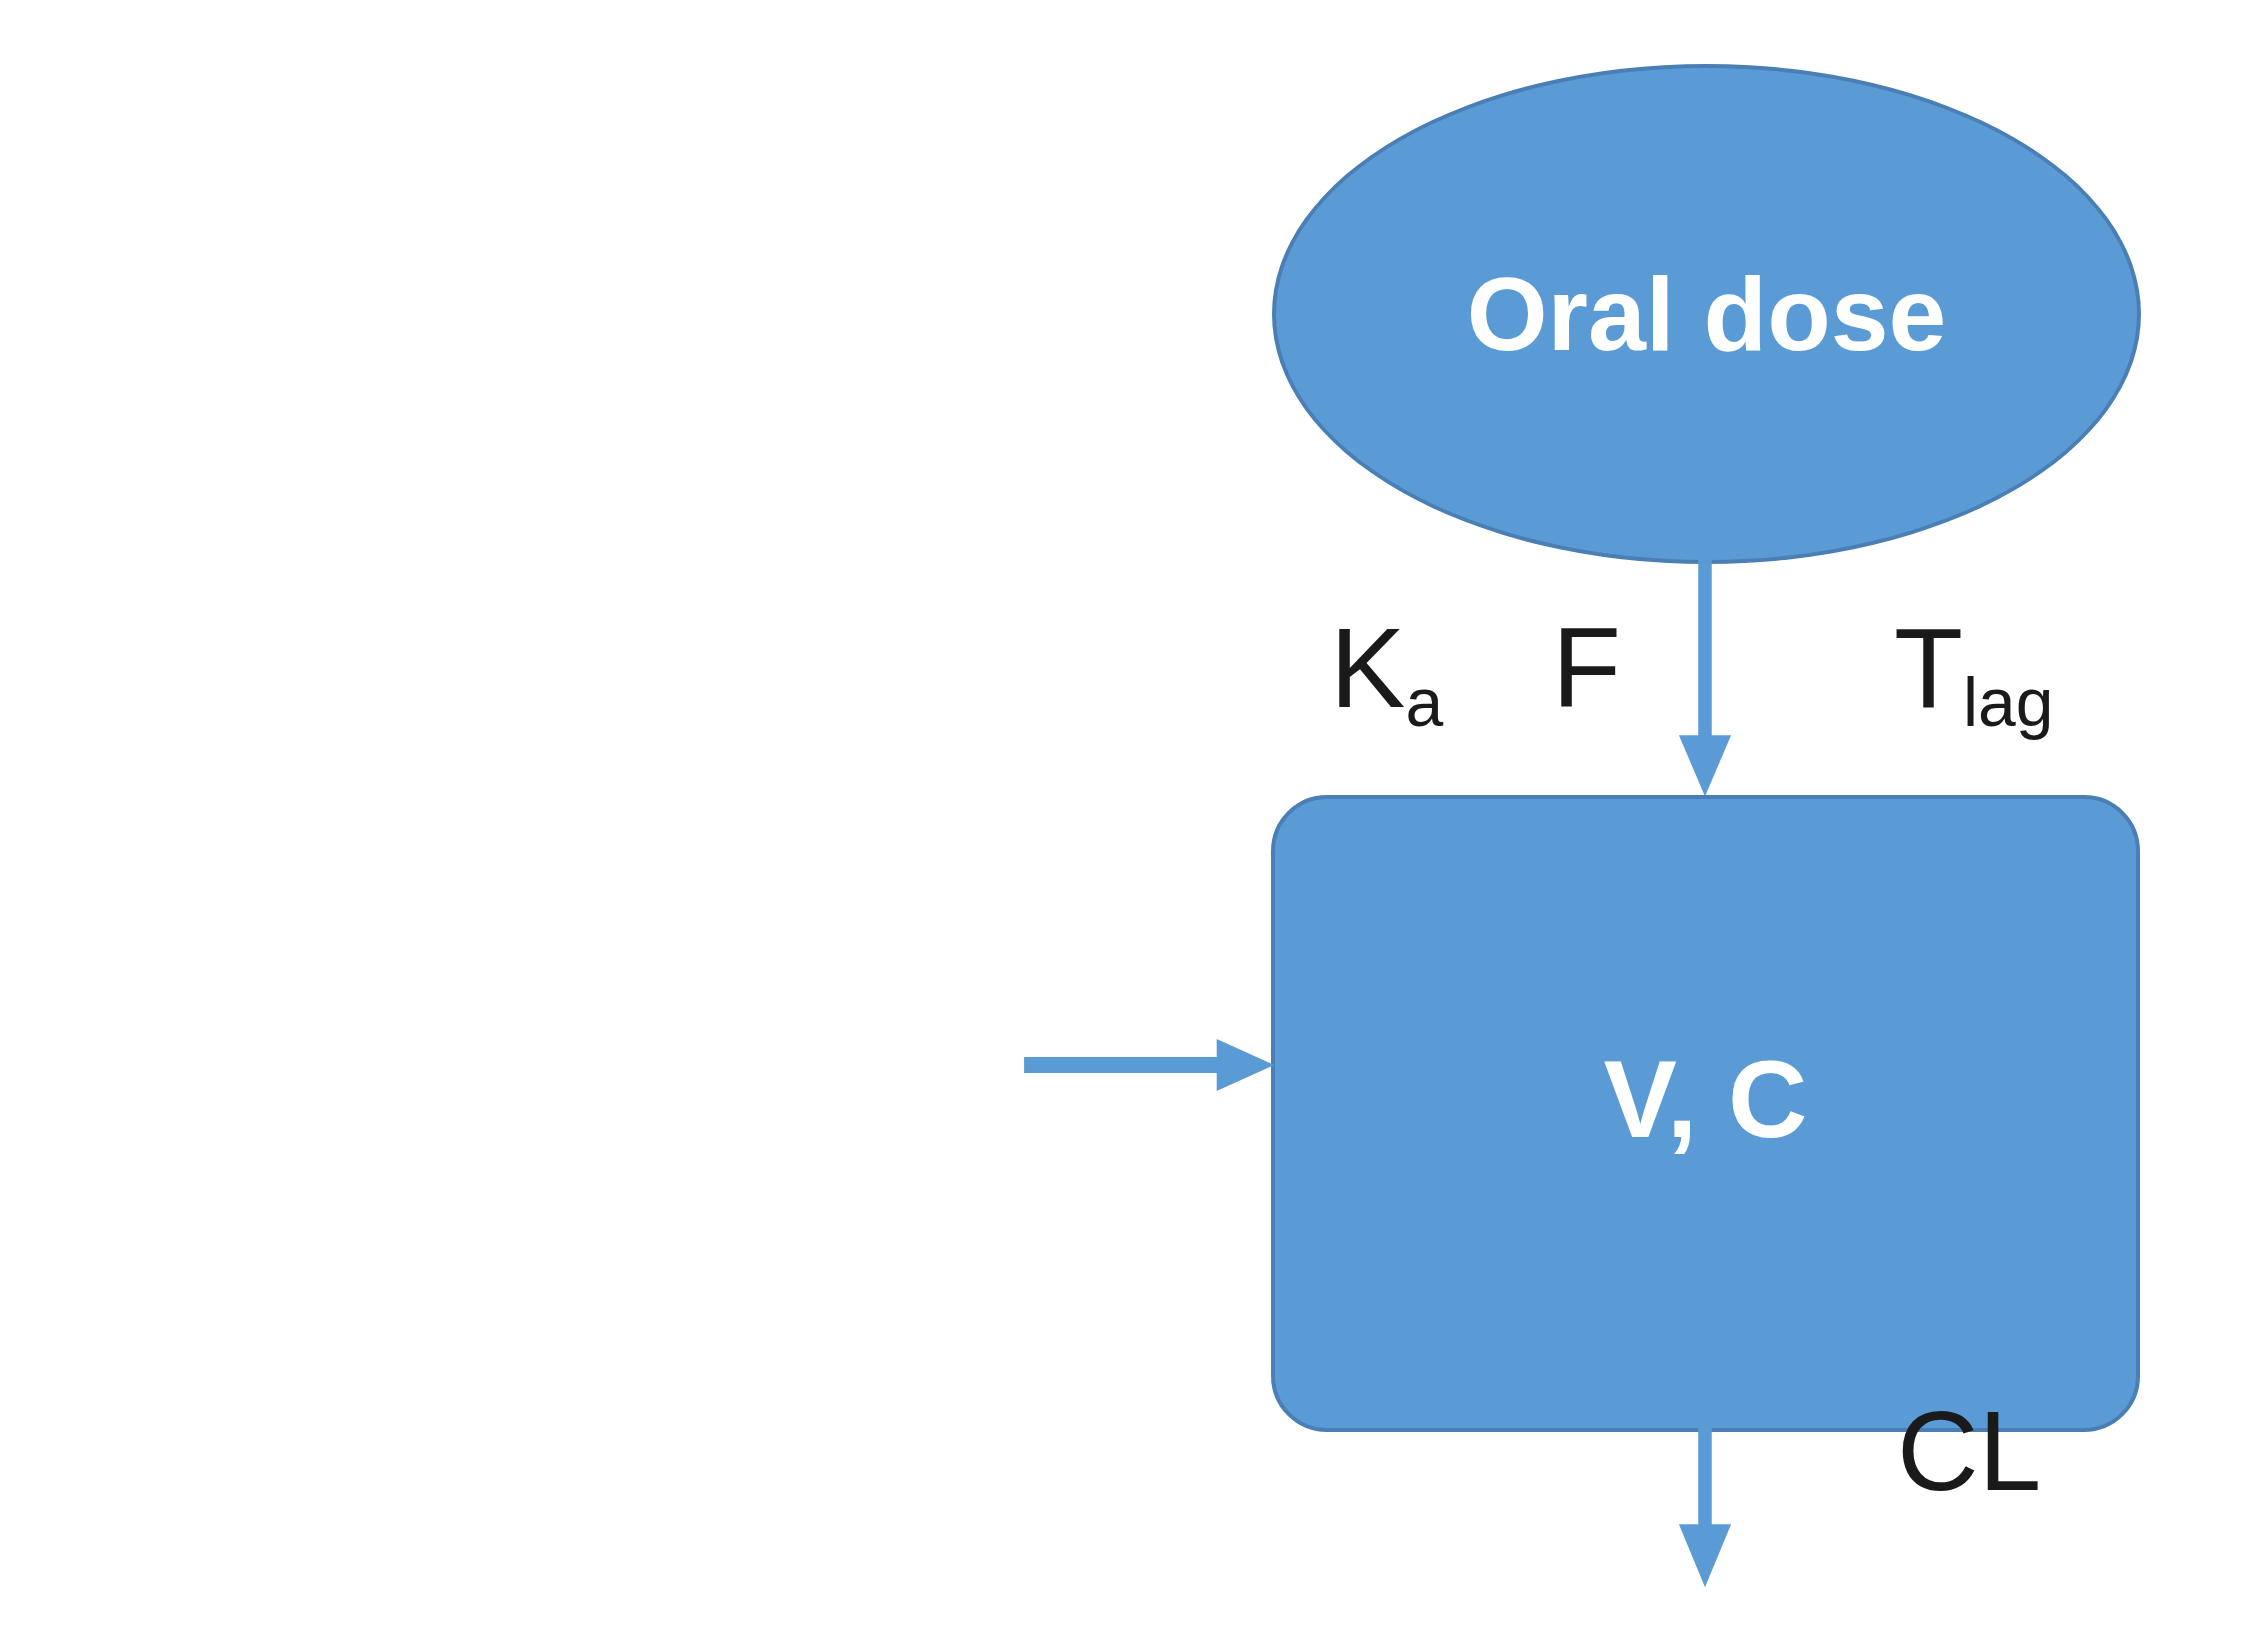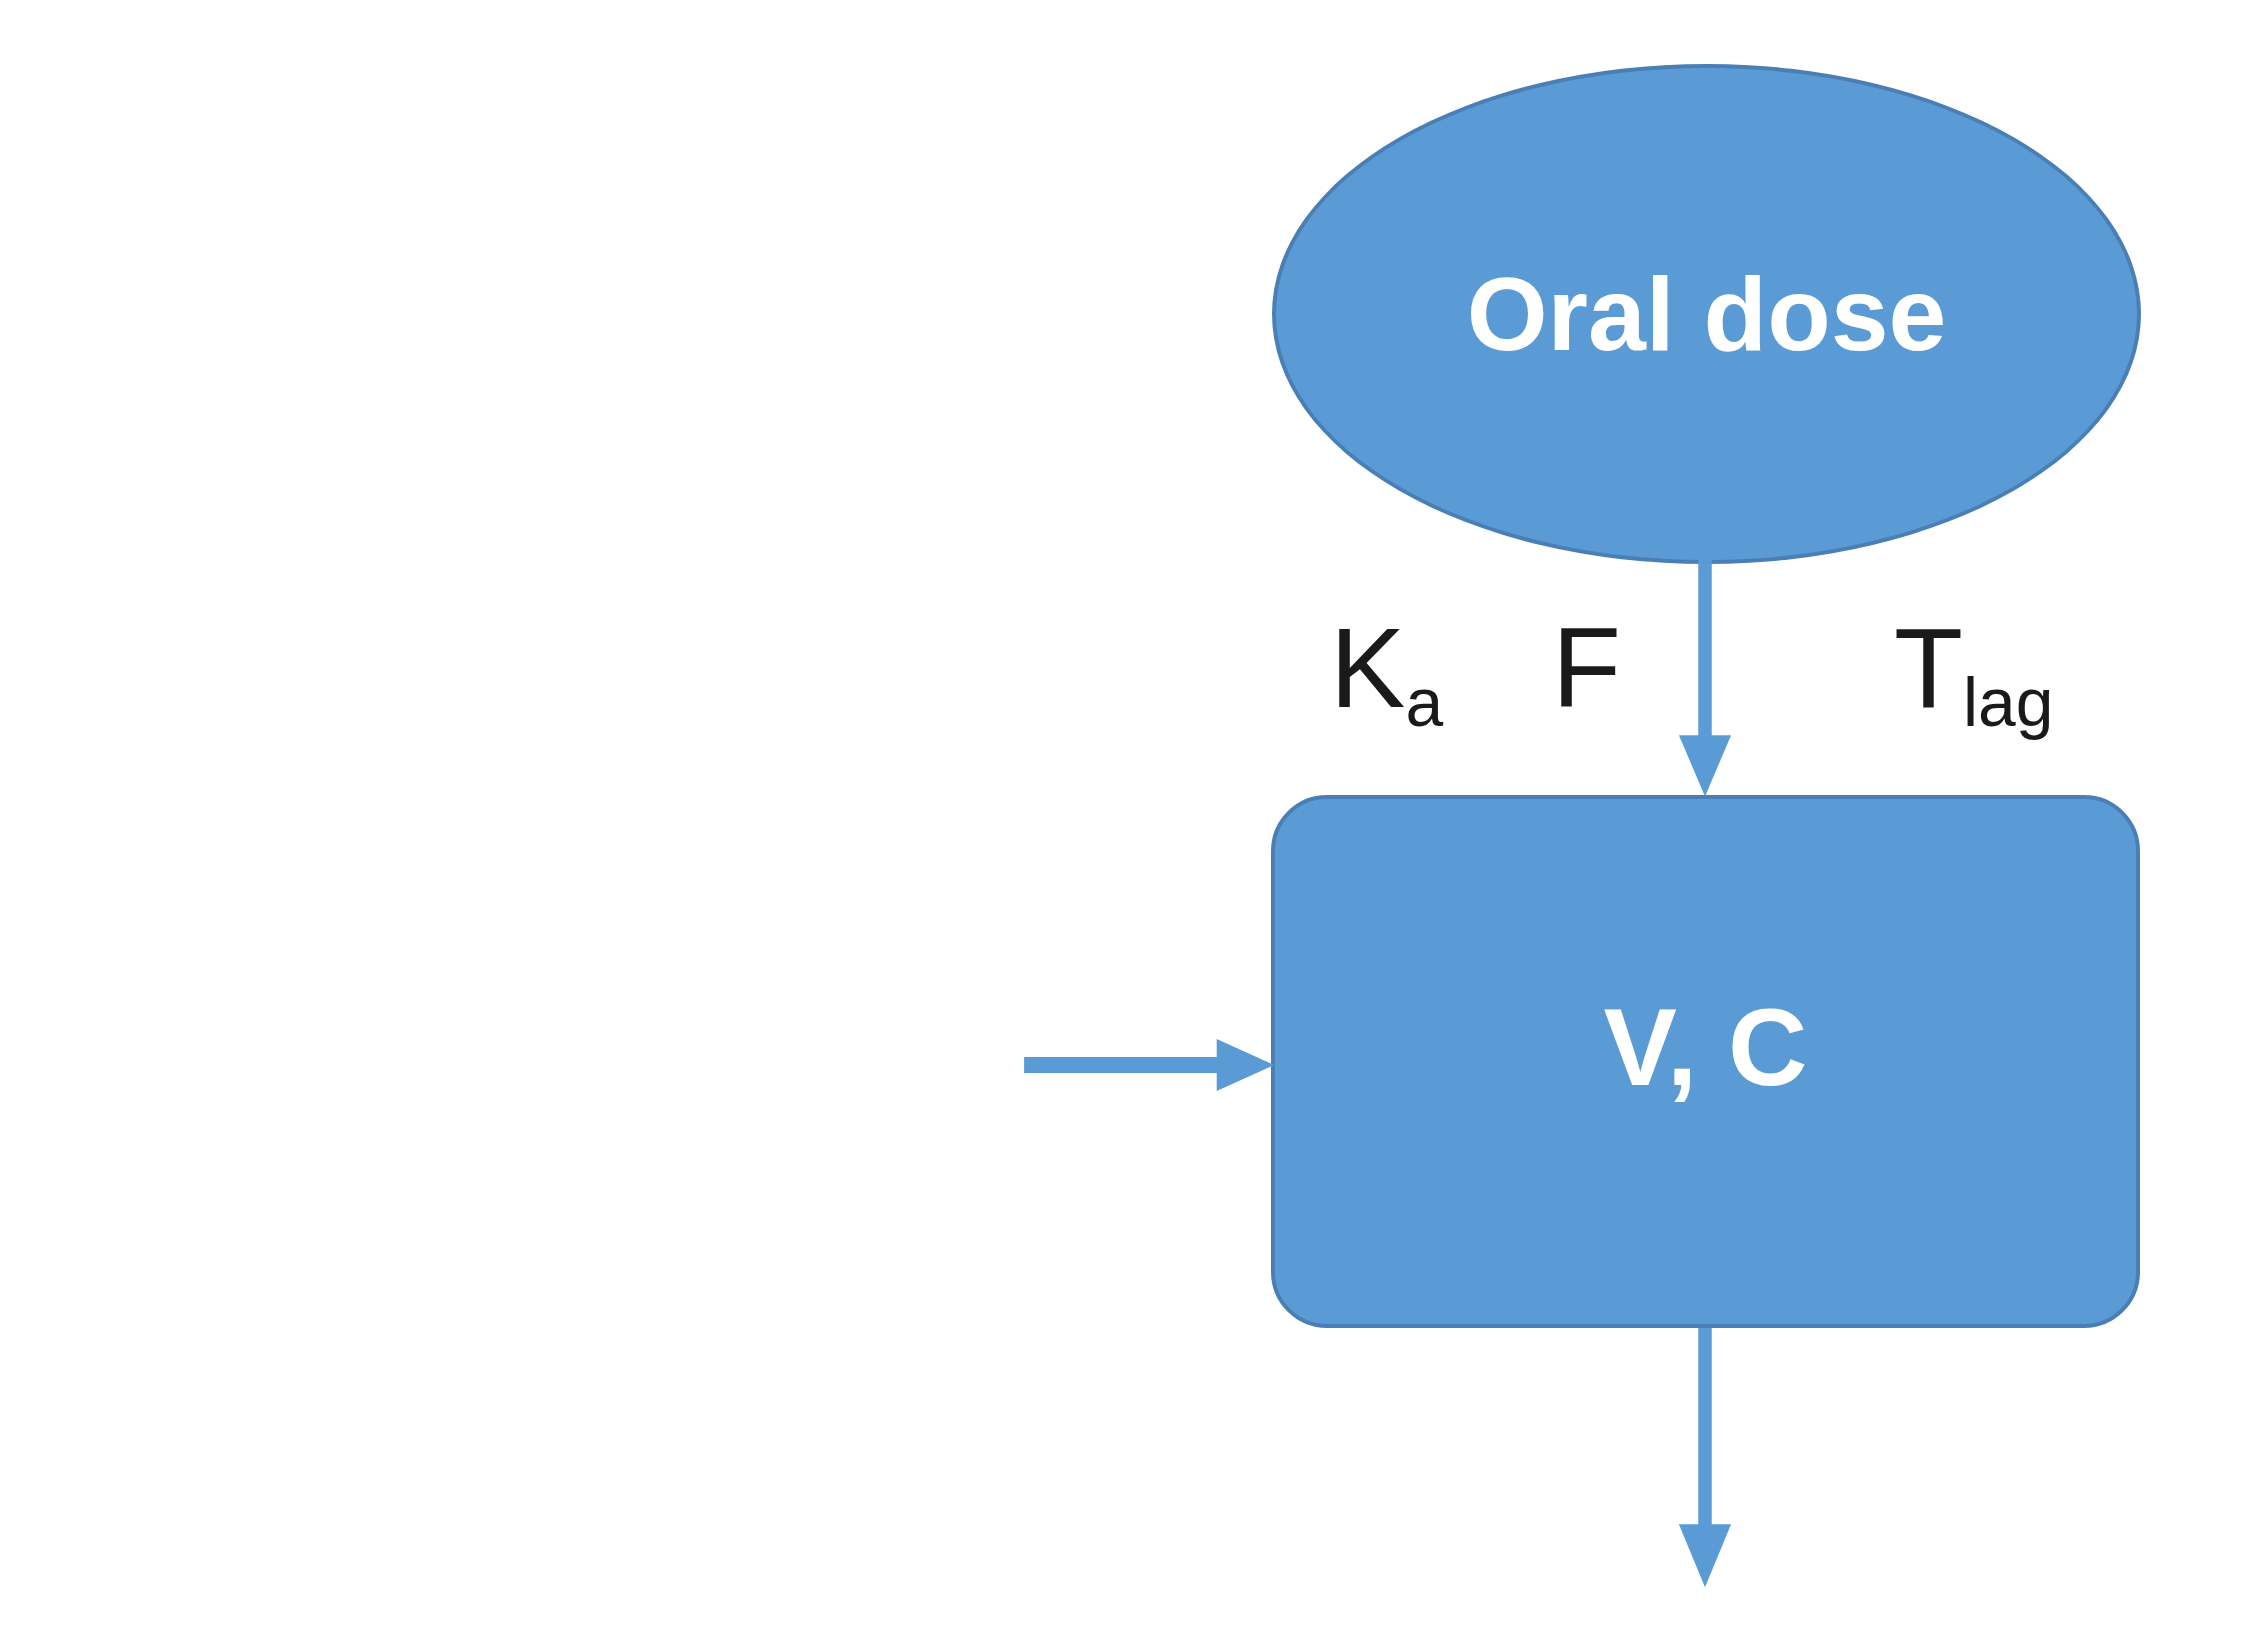--- a/index.html
+++ b/index.html
@@ -32,21 +32,21 @@
     top: 47px;
     width: 869px;
     height: 500px;
     border-radius: 50%;
     font-size: 104px;
   }
   .rect {
     left: 1271px;
     top: 778px;
     width: 869px;
-    height: 533px;
+    height: 637px;
     border-radius: 56px;
     font-size: 110px;
   }
   .rect .node-label {
     margin-top: -31px;
   }
   .arrow {
     position: absolute;
   }
   .param {
@@ -103,15 +103,16 @@
   <svg class="arrow" style="left:1024px; top:1012px;" width="254" height="72" viewBox="0 0 282 80">
     <line x1="0" y1="40" x2="218" y2="40" stroke="var(--arrow)" stroke-width="18"></line>
     <polygon points="214,11 214,69 278,40" fill="var(--arrow)"></polygon>
   </svg>
 
   <svg class="arrow" style="left:1669px; top:1311px;" width="72" height="263" viewBox="0 0 80 292">
     <line x1="40" y1="0" x2="40" y2="222" stroke="var(--arrow)" stroke-width="15"></line>
     <polygon points="11,218 69,218 40,288" fill="var(--arrow)"></polygon>
   </svg>
 
+  <div class="param p-cl"><span>CL</span><span class="sub"></span></div>
 
 </div>
 
 
 </body></html>

